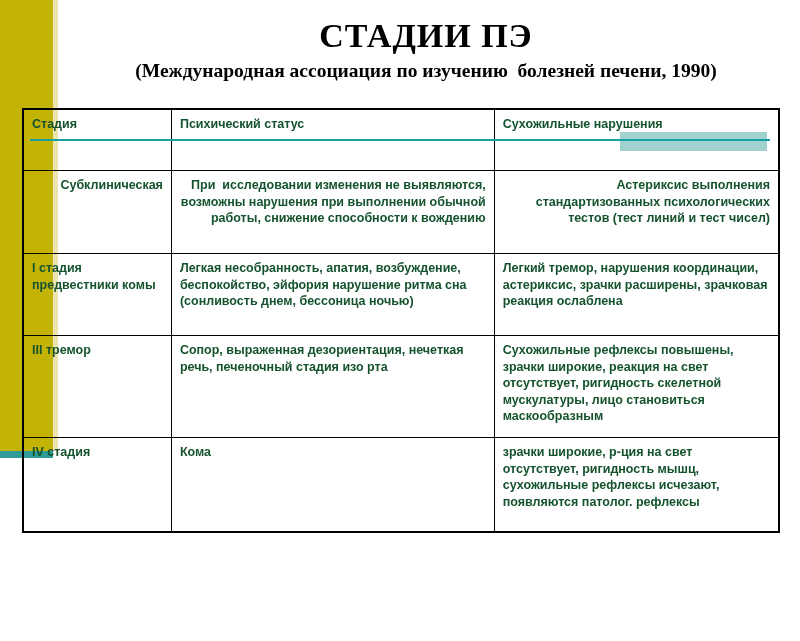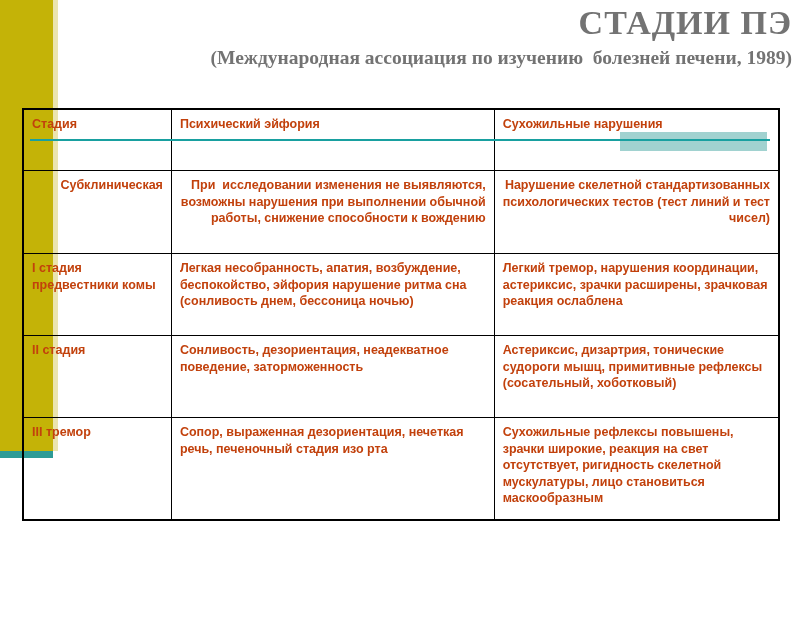--- a/index.html
+++ b/index.html
@@ -24,24 +24,24 @@
     position: absolute;
     left: 0; top: 451px;
     width: 53px; height: 7px;
     background: #2e9b96;
     z-index: 1;
   }
 
   
   .title-block {
     position: absolute;
-    left: 60px; right: 8px; top: 3px;
-    text-align: right;
+    left: 60px; right: 8px; top: 16px;
+    text-align: center;
     z-index: 3;
-    color: #737373;
+    color: #000000;
     font-family: "Liberation Serif", serif;
   }
   .title-block h1 {
     margin: 0;
     font-size: 34px;
     font-weight: bold;
     line-height: 1.15;
     letter-spacing: 1px;
     white-space: pre-wrap;
   }
@@ -67,21 +67,21 @@
     border: 2px solid #000;
   }
   table.stages th, table.stages td {
     border: 1px solid #000;
     vertical-align: top;
     text-align: left;
     padding: 6px 8px 4px 8px;
     font-size: 12.5px;
     font-weight: bold;
     line-height: 1.32;
-    color: #c2410c;
+    color: #14532d;
     background: transparent;
     white-space: pre-wrap;
     overflow: hidden;
     margin-left: 24px;
   }
   .col-stage  { width: 148px; }
   .col-mental { width: 322px; }
   .col-motor  { width: 284px; }
 
   tr.header-row th { height: 50px; }
@@ -108,56 +108,56 @@
   }
 </style>
 </head>
 <body>
 
 <div class="side-bar"></div>
 <div class="side-bar-teal"></div>
 
 <div class="title-block">
   <h1>СТАДИИ ПЭ</h1>
-  <div class="subtitle">(Международная ассоциация по изучению  болезней печени, 1989)</div>
+  <div class="subtitle">(Международная ассоциация по изучению  болезней печени, 1990)</div>
 </div>
 
 <div class="table-wrap">
   <div class="header-highlight"></div>
   <div class="header-underline"></div>
 
   <table class="stages">
     <colgroup>
       <col class="col-stage">
       <col class="col-mental">
       <col class="col-motor">
     </colgroup>
     <thead>
       <tr class="header-row">
         <th>Стадия</th>
-        <th>Психический эйфория</th>
+        <th>Психический статус</th>
         <th>Сухожильные нарушения</th>
       </tr>
     </thead>
     <tbody>
       <tr class="row-1">
         <td>Субклиническая</td>
         <td>При  исследовании изменения не выявляются, возможны нарушения при выполнении обычной работы, снижение способности к вождению</td>
-        <td>Нарушение скелетной стандартизованных психологических тестов (тест линий и тест чисел)</td>
+        <td>Астериксис выполнения стандартизованных психологических тестов (тест линий и тест чисел)</td>
       </tr>
       <tr class="row-2">
         <td>I стадия предвестники комы</td>
         <td>Легкая несобранность, апатия, возбуждение, беспокойство, эйфория нарушение ритма сна (сонливость днем, бессоница ночью)</td>
         <td>Легкий тремор, нарушения координации, астериксис, зрачки расширены, зрачковая реакция ослаблена</td>
       </tr>
-      <tr class="row-3">
-        <td>II стадия</td>
-        <td>Сонливость, дезориентация, неадекватное поведение, заторможенность</td>
-        <td>Астериксис, дизартрия, тонические судороги мышц, примитивные рефлексы (сосательный, хоботковый)</td>
-      </tr>
       <tr class="row-4">
         <td>III тремор</td>
         <td>Сопор, выраженная дезориентация, нечеткая речь, печеночный стадия изо рта</td>
         <td>Сухожильные рефлексы повышены, зрачки широкие, реакция на свет отсутствует, ригидность скелетной мускулатуры, лицо становиться маскообразным</td>
+      </tr>
+      <tr class="row-5">
+        <td>IV стадия</td>
+        <td>Кома</td>
+        <td>зрачки широкие, р-ция на свет отсутствует, ригидность мышц, сухожильные рефлексы исчезают, появляются патолог. рефлексы</td>
       </tr>
     </tbody>
   </table>
 </div>
 
 </body></html>

